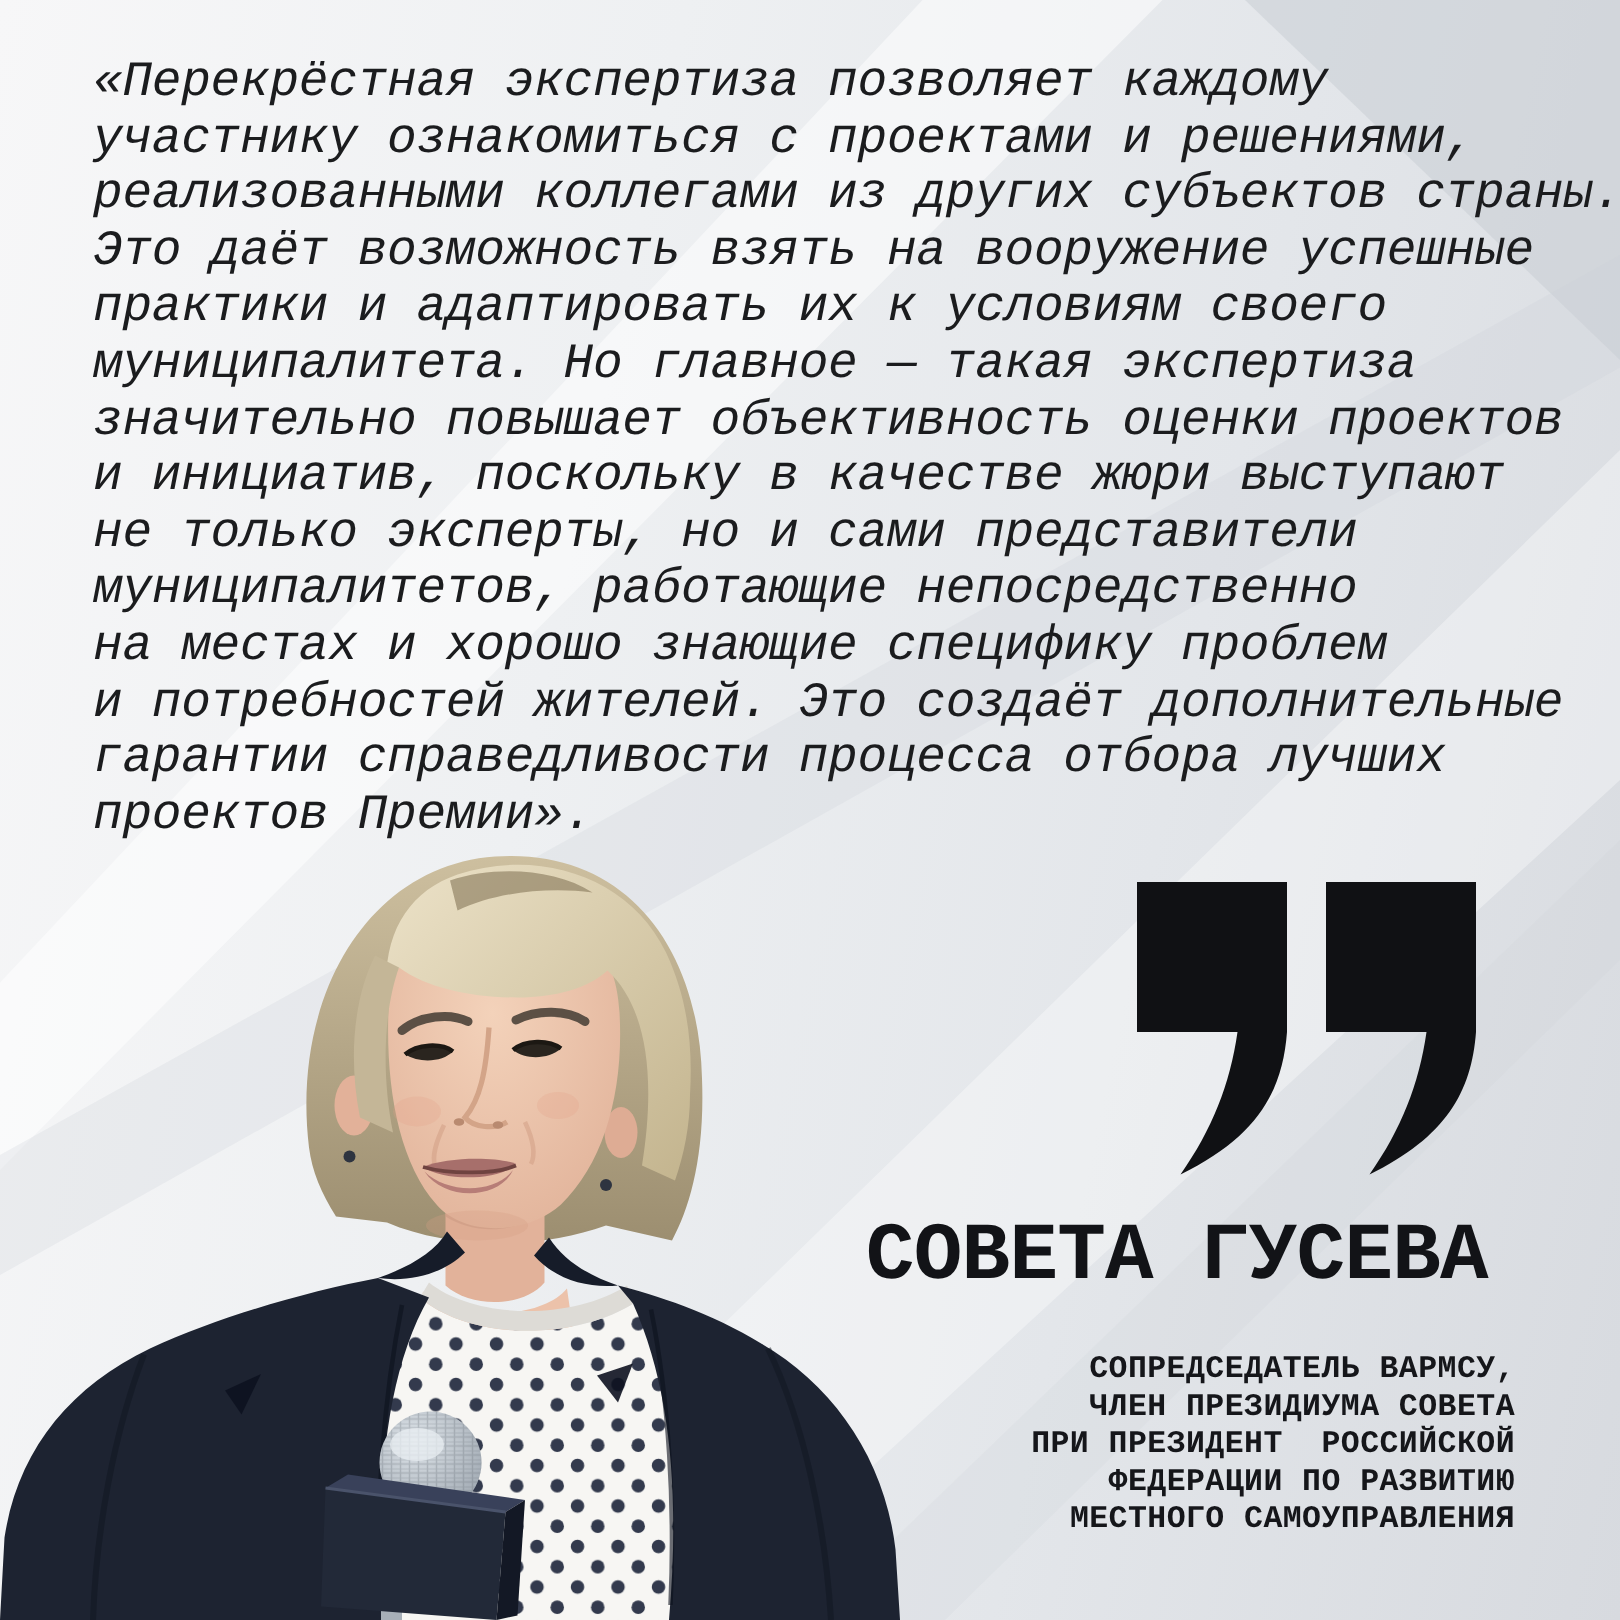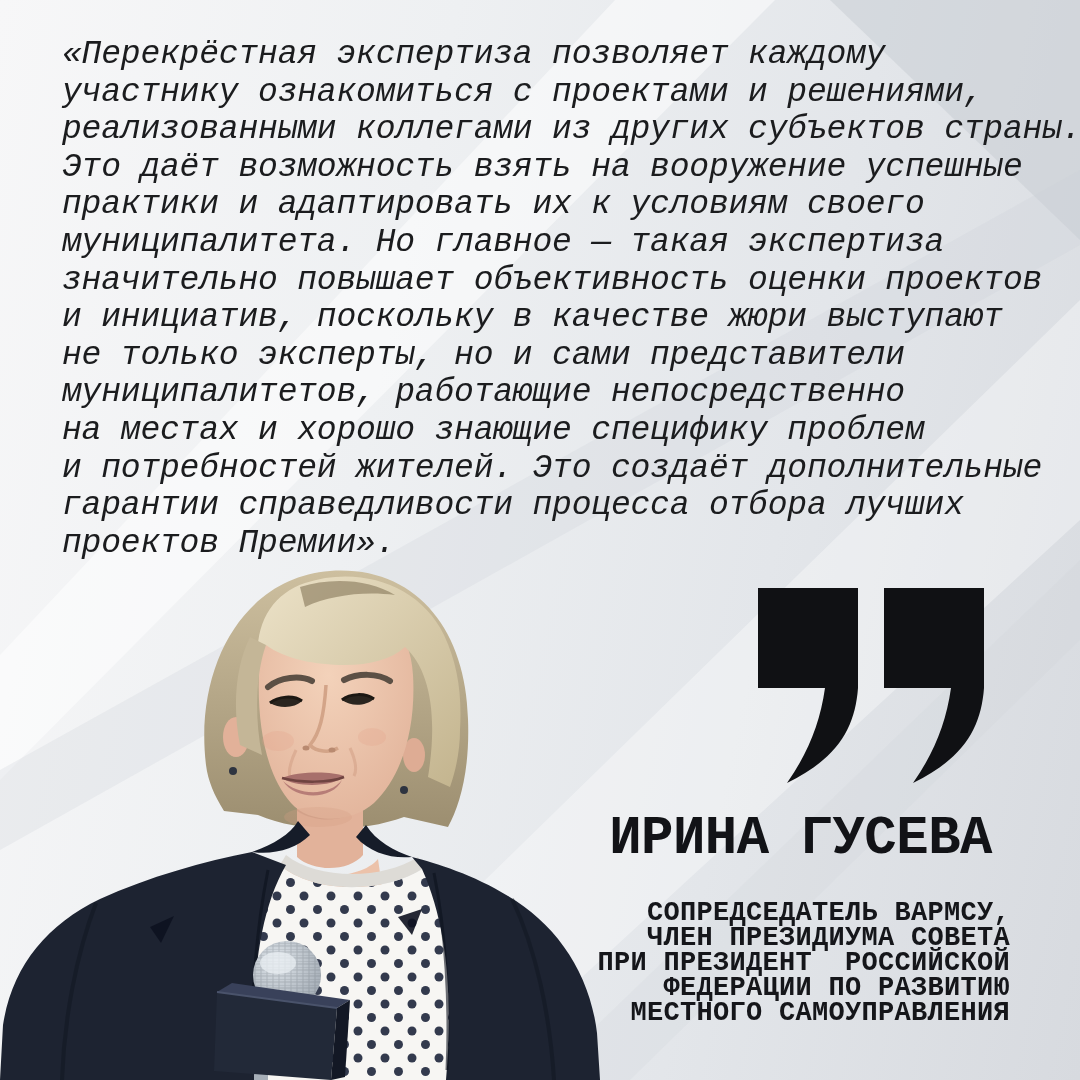--- a/index.html
+++ b/index.html
@@ -15,21 +15,21 @@
     color:#1b1c1e;white-space:pre;letter-spacing:-0.2px;
   }
   .qmarks{position:absolute;left:758px;top:588px;}
   .speaker-name{
     position:absolute;top:809px;right:88px;
     font-size:54px;line-height:60px;font-weight:700;color:#121317;
     letter-spacing:-0.5px;white-space:pre;
   }
   .speaker-role{
     position:absolute;top:901px;right:70px;
-    font-size:27px;line-height:25px;font-weight:700;color:#15161a;
+    font-size:21px;line-height:25px;font-weight:700;color:#15161a;
     text-align:right;letter-spacing:0.3px;white-space:pre;
   }
   .portrait{position:absolute;left:0;top:565px;}
 </style>
 </head>
 <body>
 
 <div class="card">
 
   <svg class="bg-shapes" viewBox="0 0 1080 1080">
@@ -165,20 +165,20 @@
       <path d="M337,443 L350,435 L345,512 L331,515 Z" fill="#131825"></path>
       <path d="M217,427 L337,443" stroke="#4a536b" stroke-width="2"></path>
     </g>
   </svg>
 
   <svg class="qmarks" width="228" height="196" viewBox="0 0 228 196">
     <path d="M0,0 H100 V100 C97,140 80,170 29,195 C50,165 62,135 67,100 H0 Z" fill="#101114"></path>
     <path d="M126,0 H226 V100 C223,140 206,170 155,195 C176,165 188,135 193,100 H126 Z" fill="#101114"></path>
   </svg>
 
-  <div class="speaker-name">ИРИНА ГУСЕВА</div>
+  <div class="speaker-name">СОВЕТА ГУСЕВА</div>
   <div class="speaker-role">СОПРЕДСЕДАТЕЛЬ ВАРМСУ,
 ЧЛЕН ПРЕЗИДИУМА СОВЕТА
 ПРИ ПРЕЗИДЕНТ  РОССИЙСКОЙ
 ФЕДЕРАЦИИ ПО РАЗВИТИЮ
 МЕСТНОГО САМОУПРАВЛЕНИЯ</div>
 
 </div>
 
 </body></html>

